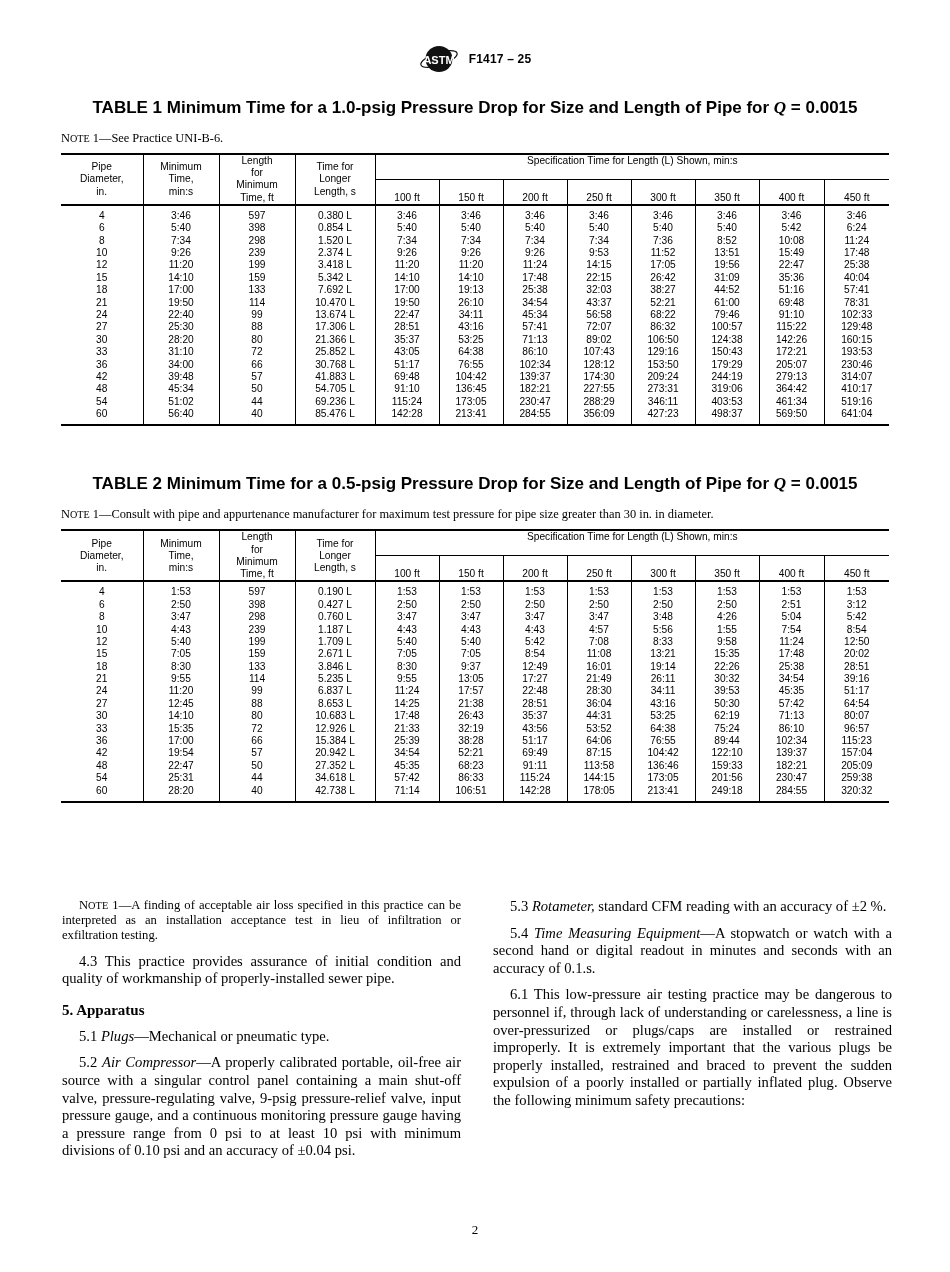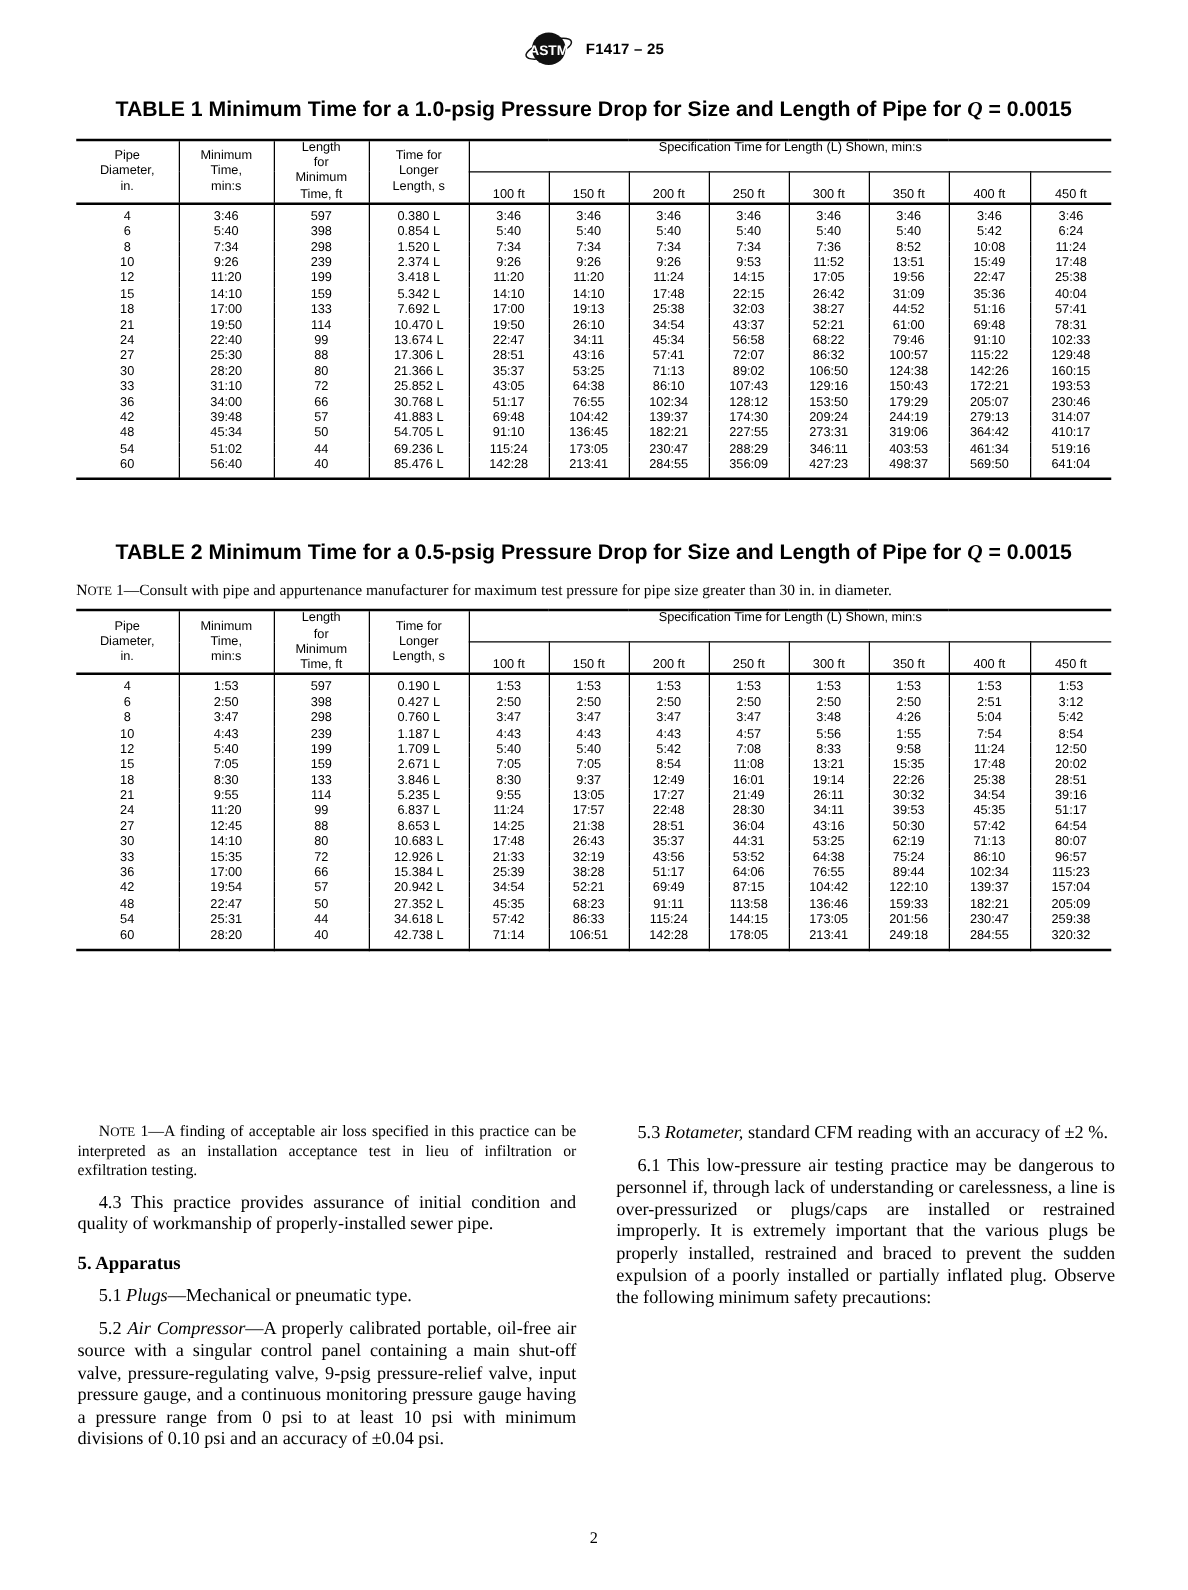--- a/index.html
+++ b/index.html
@@ -15,21 +15,21 @@
     color: #000000;
     overflow: hidden;
   }
 
   
   .page-header {
     display: flex;
     align-items: center;
     justify-content: center;
     gap: 10px;
-    padding-top: 22px;
+    padding-top: 42px;
     height: 34px;
   }
   .astm-logo {
     width: 40px;
     height: 30px;
     position: relative;
   }
   .astm-logo svg { display: block; }
   .std-designation {
     font-family: "Liberation Sans", sans-serif;
@@ -152,20 +152,21 @@
       <rect x="24" y="20" width="1.6" height="6" fill="#111"></rect>
     </svg>
   </span>
   <span class="std-designation">F1417 – 25</span>
 </div>
 
 <div class="table-block" style="margin-top:22px;">
   <div class="table-caption">
     <span>TABLE 1 Minimum Time for a 1.0-psig Pressure Drop for Size and Length of Pipe for </span><span class="ital">Q</span><span> = 0.0015</span>
   </div>
+  <p class="table-note"><span class="nl">N<span style="font-size:0.82em">OTE</span></span> 1—See Practice UNI-B-6.</p>
 
   <table class="datatable">
     <colgroup>
       <col style="width:82px">
         <col style="width:76px">
         <col style="width:76px">
         <col style="width:80px">
       <col style="width:64px">
         <col style="width:64px">
         <col style="width:64px">
@@ -731,17 +732,20 @@
       <span>5.1 </span><span class="ital">Plugs</span><span>—Mechanical or pneumatic type.</span>
     </p>
     <p class="indent">
       <span>5.2 </span><span class="ital">Air Compressor</span><span>—A properly calibrated portable, oil-free air source with a singular control panel containing a main shut-off valve, pressure-regulating valve, 9-psig pressure-relief valve, input pressure gauge, and a continuous monitoring pressure gauge having a pressure range from 0 psi to at least 10 psi with minimum divisions of 0.10 psi and an accuracy of ±0.04 psi.</span>
     </p>
   </div>
   <div class="col">
     <p class="indent">
       <span>5.3 </span><span class="ital">Rotameter,</span><span> standard CFM reading with an accuracy of ±2 %.</span>
     </p>
+    <p class="indent">
+      <span>5.4 </span><span class="ital">Time Measuring Equipment</span><span>—A stopwatch or watch with a second hand or digital readout in minutes and seconds with an accuracy of 0.1.s.</span>
+    </p>
     <p class="indent">6.1 This low-pressure air testing practice may be dangerous to personnel if, through lack of understanding or carelessness, a line is over-pressurized or plugs/caps are installed or restrained improperly. It is extremely important that the various plugs be properly installed, restrained and braced to prevent the sudden expulsion of a poorly installed or partially inflated plug. Observe the following minimum safety precautions:</p>
   </div>
 </div>
 
 <div class="page-number">2</div>
 
 </body></html>

